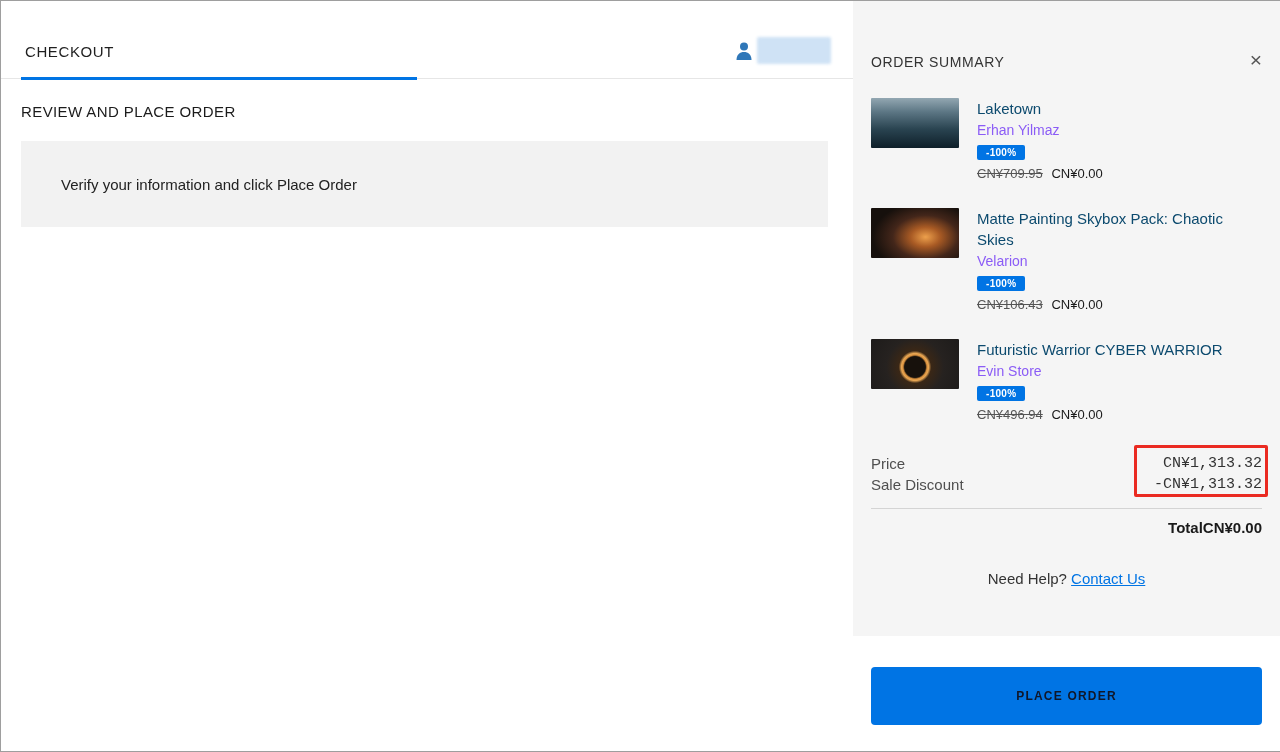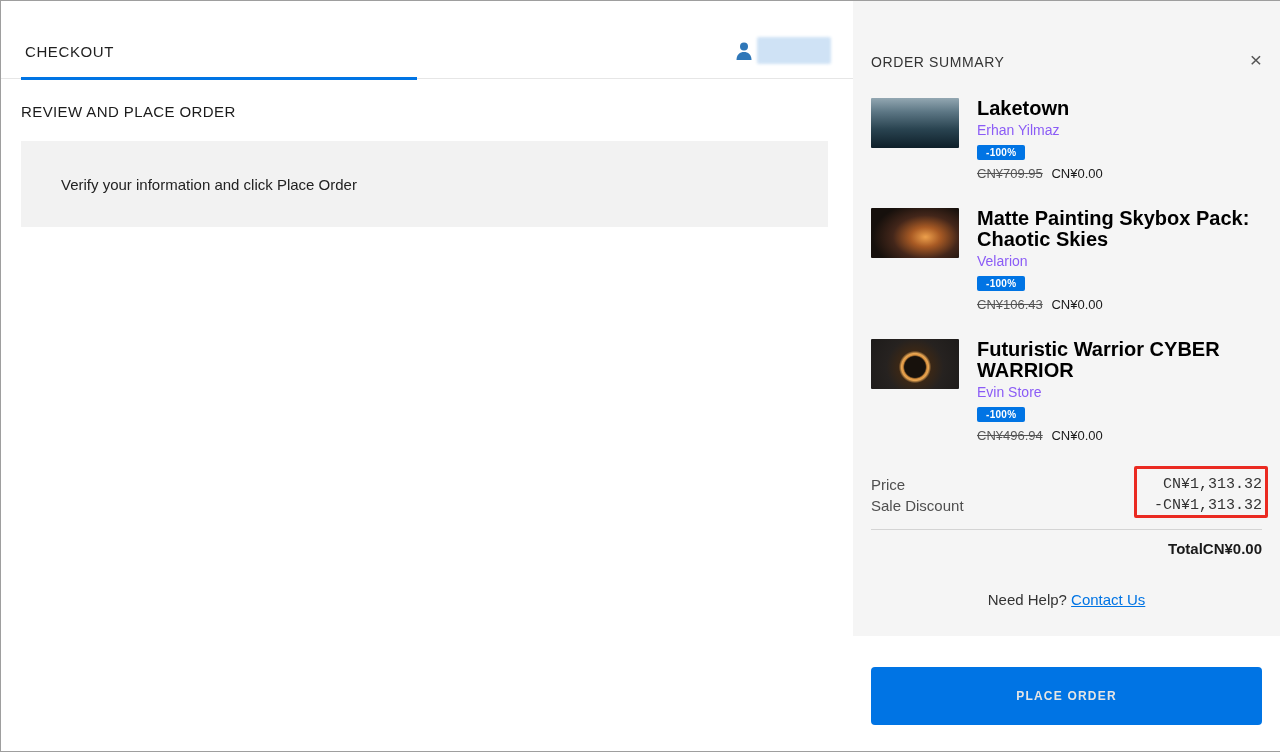--- a/index.html
+++ b/index.html
@@ -101,21 +101,21 @@
   .thumb-2 {
     background:
       radial-gradient(ellipse 60% 70% at 62% 58%, #eda04c 0%, #a85a24 28%, #43261a 62%, #16100c 100%);
   }
   .thumb-3 {
     background:
       radial-gradient(circle at 50% 56%, #17110c 0%, #17110c 20%, #d9913f 23%, #e8a653 26%, #3a2716 31%, #262220 55%, #1d1b1a 100%);
   }
   .item-info { flex: 1; min-width: 0; }
   .item-title {
-    font-size: 20px; font-weight: bold; color: #000000;
+    font-size: 15px; font-weight: normal; color: #0c4a6e;
     line-height: 21px;
   }
   .item-seller { font-size: 14px; color: #8b5cf6; margin-top: 3px; }
   .badge {
     display: inline-block;
     margin-top: 7px;
     background: #0074e4; color: #fff;
     font-size: 10px; font-weight: bold;
     padding: 2px 9px; border-radius: 2px;
     letter-spacing: 0.3px;
@@ -159,21 +159,21 @@
   .bottom-bar {
     position: absolute; left: 0; right: 0; bottom: 0;
     height: 115px;
     background: #ffffff;
   }
   .place-order-btn {
     position: absolute; left: 18px; right: 18px; top: 31px;
     height: 58px;
     background: #0074e4;
     border: none; border-radius: 4px;
-    color: #e5e5e5; font-weight: bold; font-size: 12px;
+    color: #0f172a; font-weight: bold; font-size: 12px;
     letter-spacing: 1.2px;
     font-family: "Liberation Sans", sans-serif;
     cursor: pointer;
   }
 </style>
 </head>
 <body>
 
 <div class="viewport">
 

